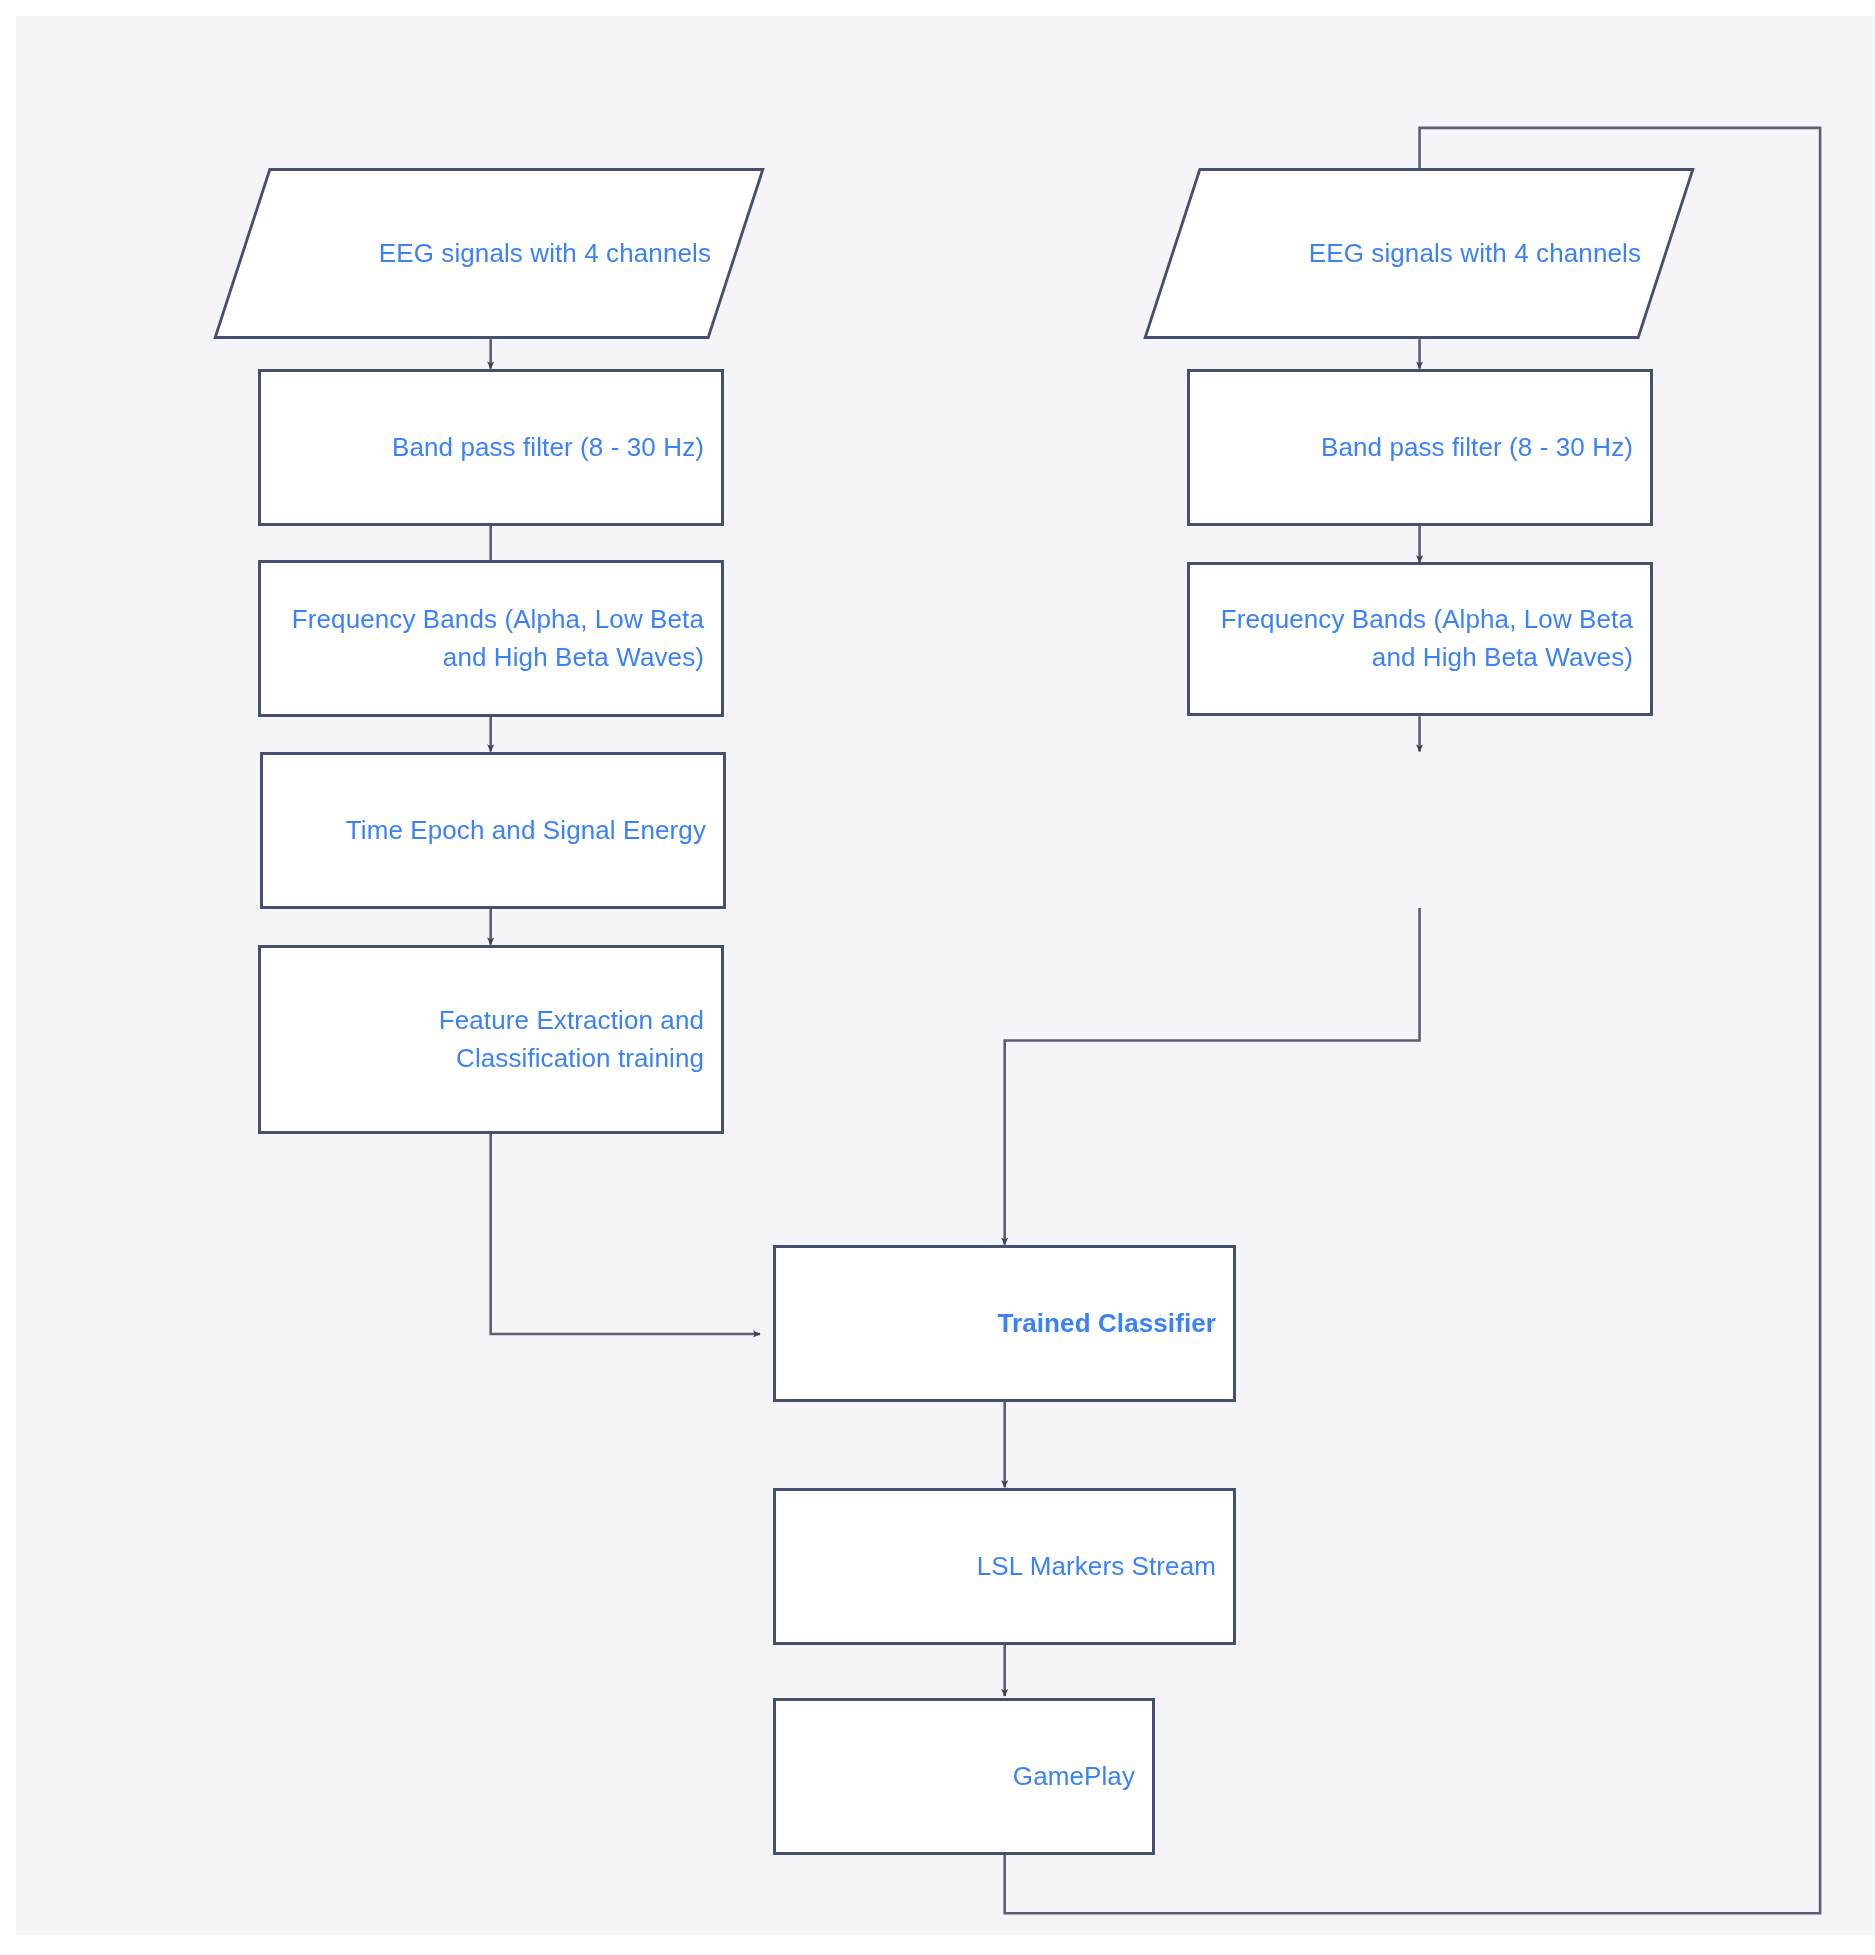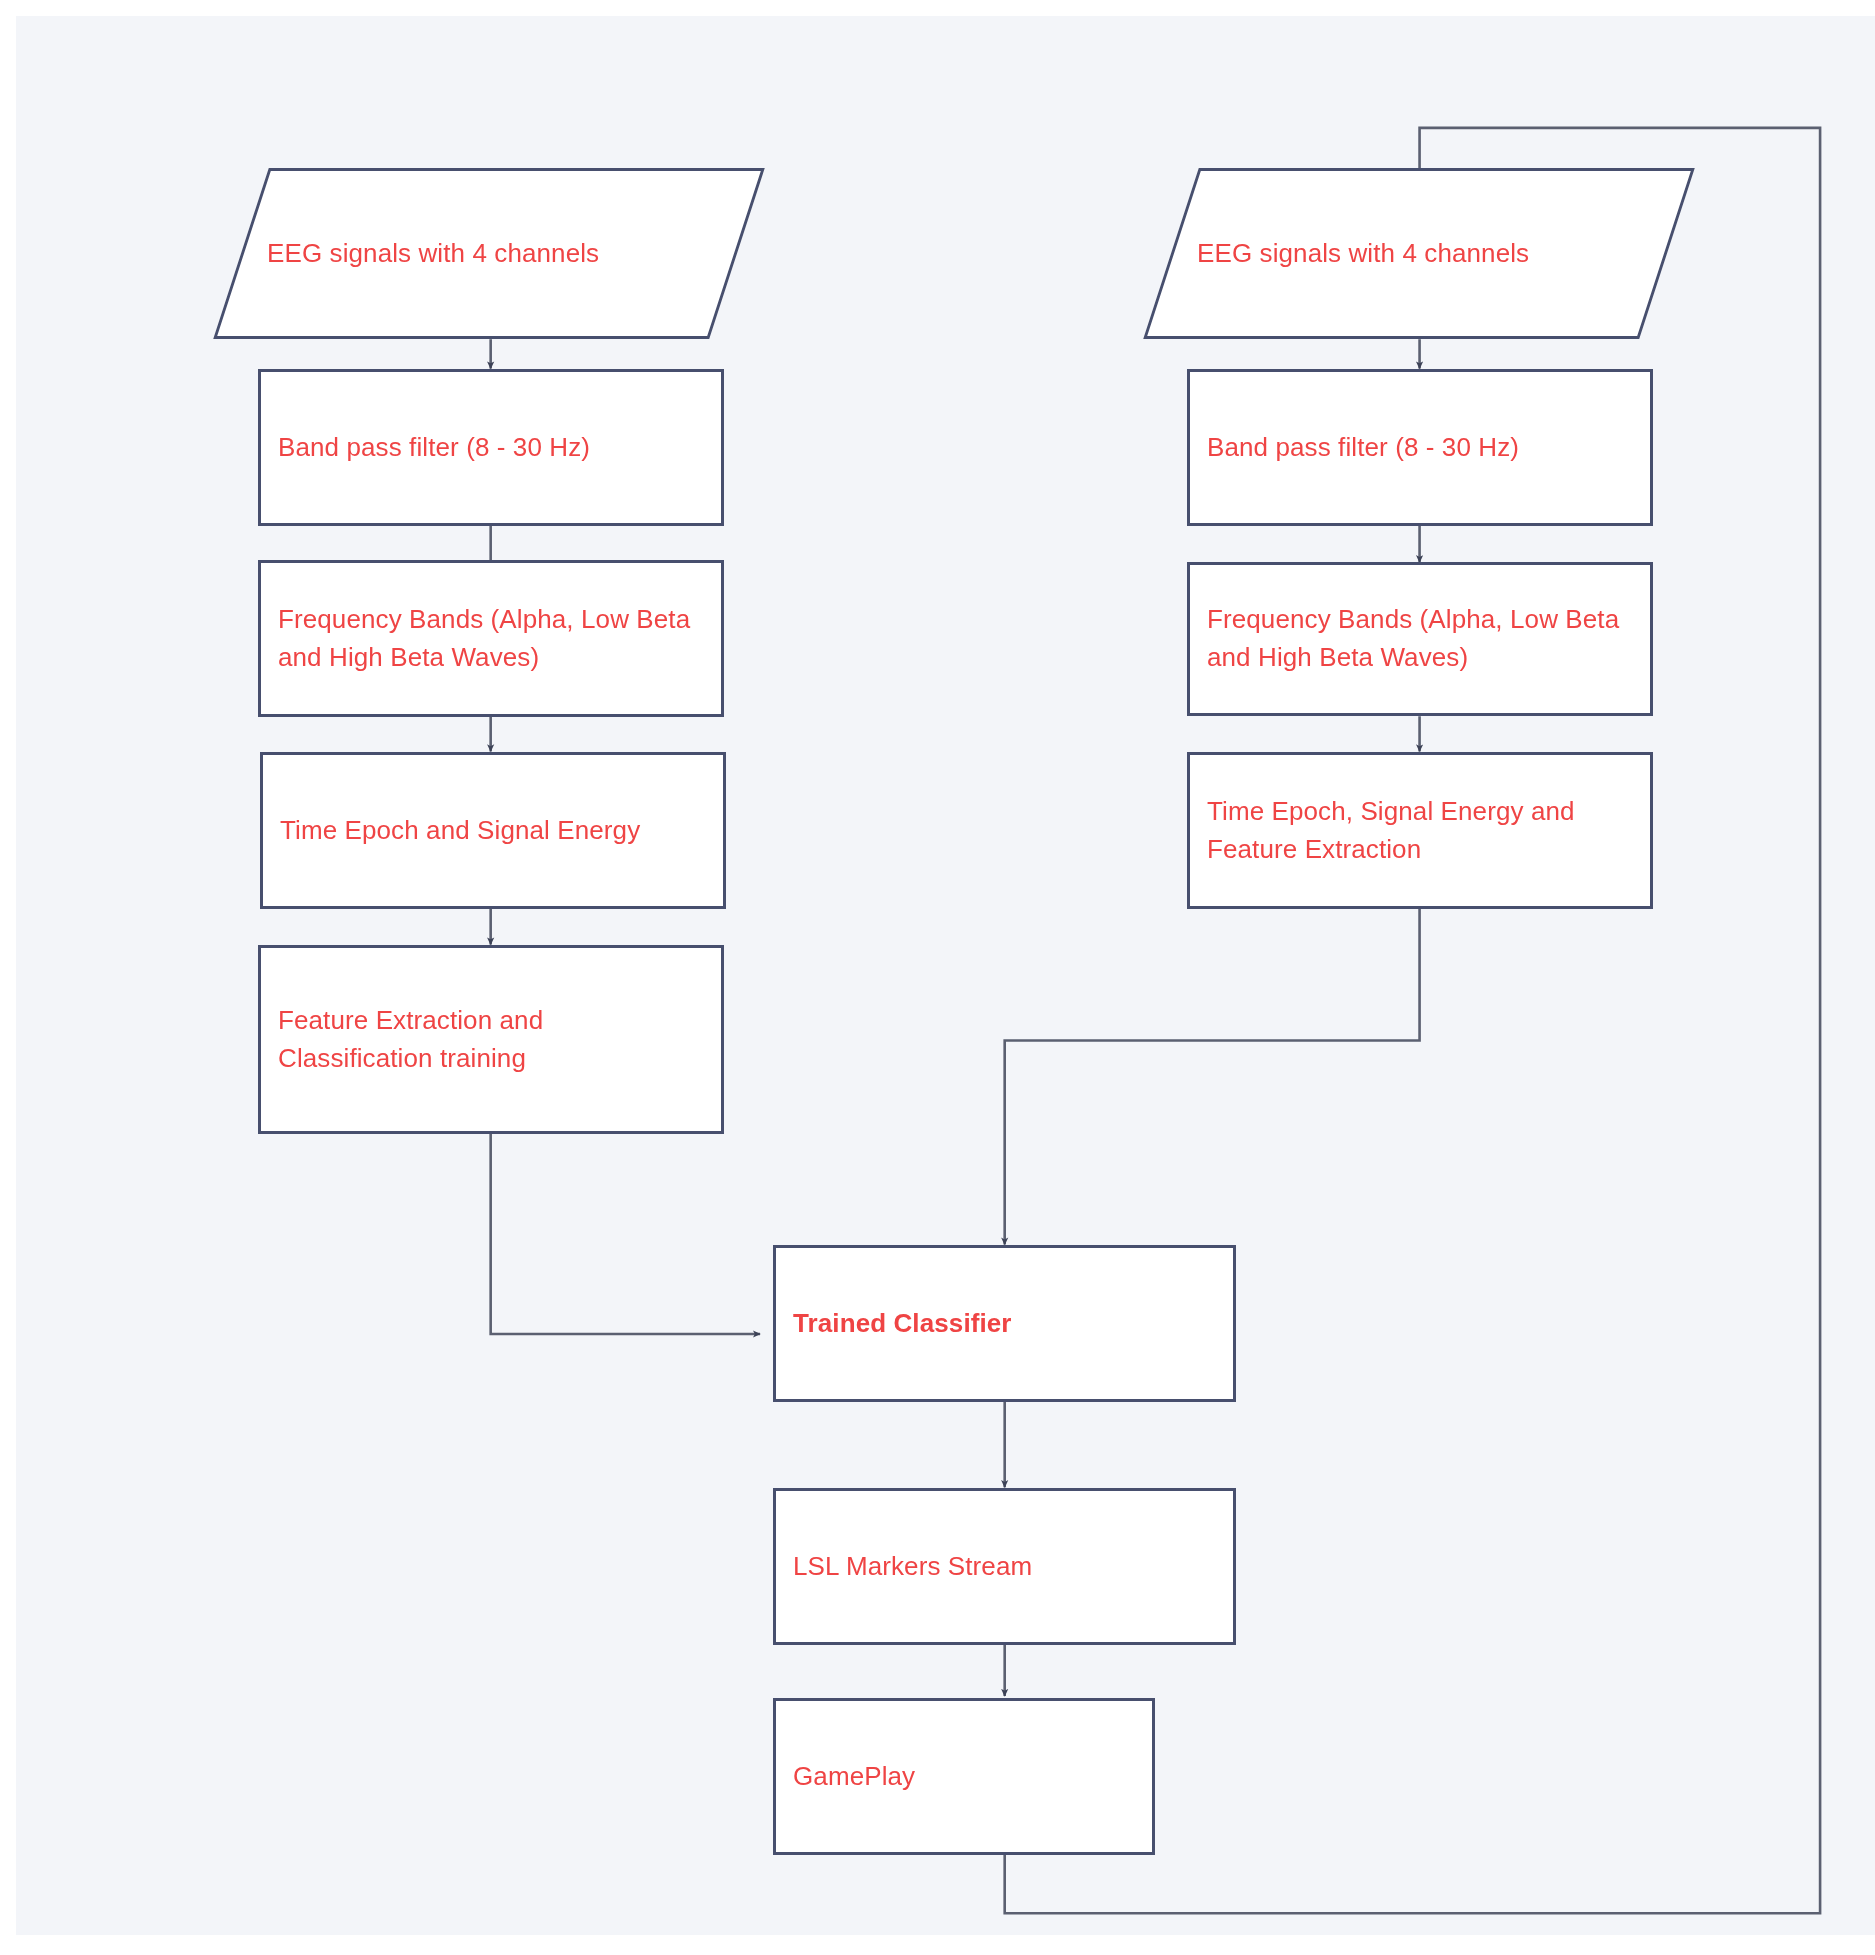--- a/index.html
+++ b/index.html
@@ -36,22 +36,22 @@
     width: 1875px;
     height: 1955px;
     pointer-events: none;
   }
   .node {
     position: absolute;
     box-sizing: border-box;
     display: flex;
     align-items: center;
     justify-content: center;
-    text-align: left;
-    color: #ef4444;
+    text-align: right;
+    color: #3b82f6;
     font-size: 26px;
     line-height: 1.45;
     letter-spacing: 0.1px;
   }
   .node.process {
     background: #ffffff;
     border: 3.3px solid #474f6e;
   }
   .node.io {
     background: transparent;
@@ -138,23 +138,20 @@
   </div>
 
   <div class="node process" style="left:1187px; top:369px; width:466px; height:157px;">
     <span class="label">Band pass filter (8 - 30 Hz)</span>
   </div>
 
   <div class="node process" style="left:1187px; top:562px; width:466px; height:154px;">
     <span class="label">Frequency Bands (Alpha, Low Beta and High Beta Waves)</span>
   </div>
 
-  <div class="node process" style="left:1187px; top:752px; width:466px; height:157px;">
-    <span class="label">Time Epoch, Signal Energy and Feature Extraction</span>
-  </div>
 
   <div class="node process" style="left:773px; top:1245px; width:463px; height:157px;font-weight:bold;">
     <span class="label">Trained Classifier</span>
   </div>
 
   <div class="node process" style="left:773px; top:1488px; width:463px; height:157px;">
     <span class="label">LSL Markers Stream</span>
   </div>
 
   <div class="node process" style="left:773px; top:1698px; width:382px; height:157px;">

